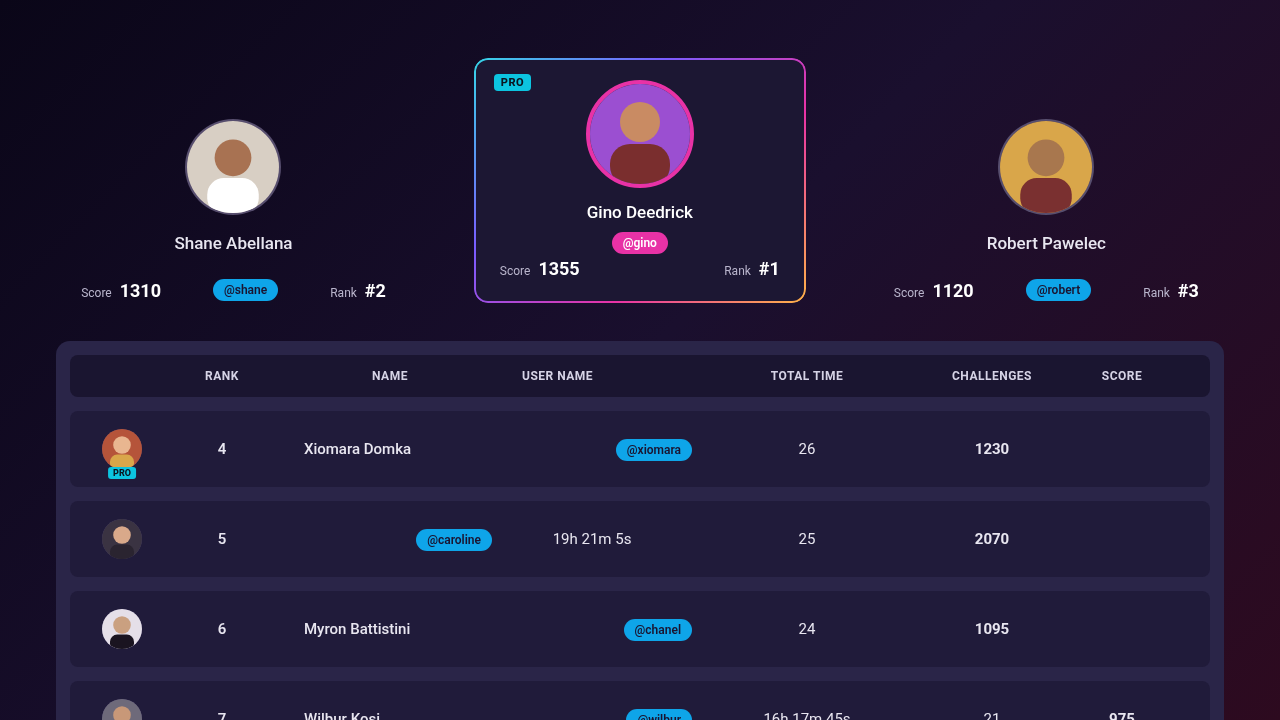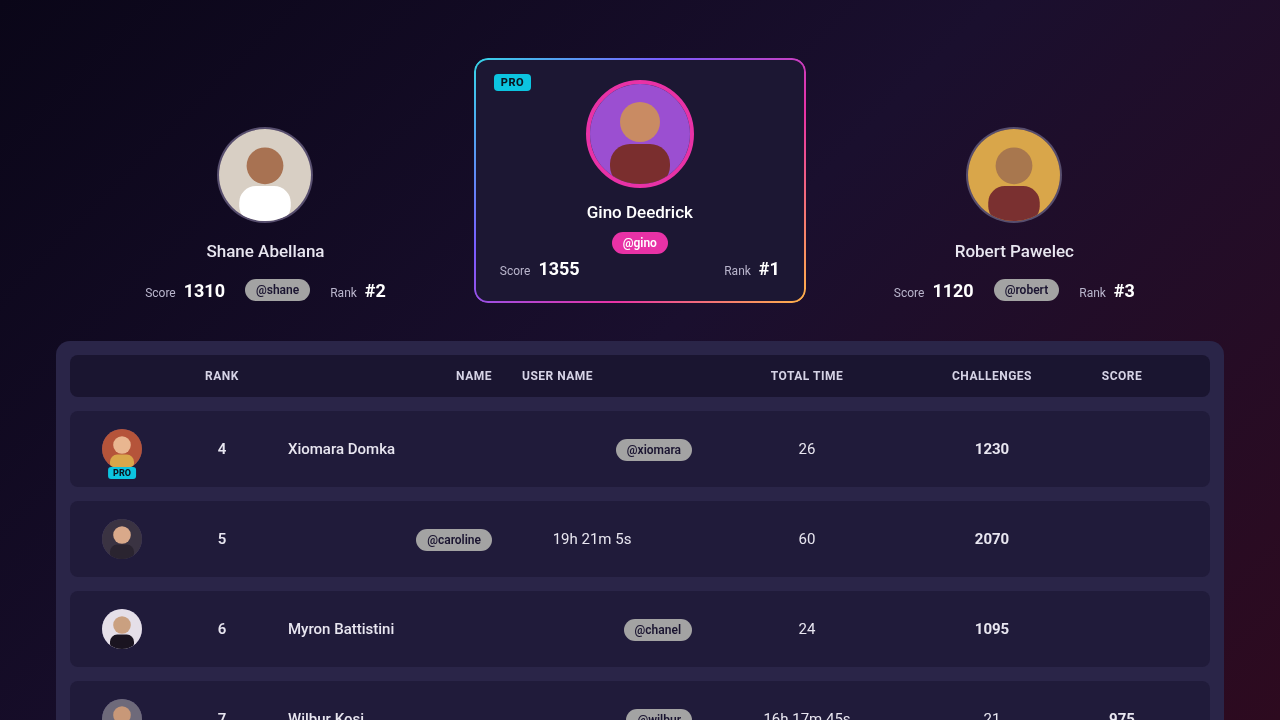--- a/index.html
+++ b/index.html
@@ -47,29 +47,29 @@
     margin-top: 18px;
     font-size: 17px;
     font-weight: 500;
     color: #e8e6f0;
   }
 
   .podium-stats {
     display: grid;
     grid-template-columns: auto auto auto;
     align-items: center;
-    gap: 20px;
-    margin-top: 18px;
+    gap: 52px;
+    margin-top: 26px;
   }
   .stat-block { white-space: nowrap; }
   .stat-label { font-size: 12px; color: #b9b5cc; margin-right: 4px; }
   .stat-val { font-size: 18px; font-weight: 700; color: #fff; }
 
   .handle-pill {
-    background: #a3a3a3;
+    background: #0ea5e9;
     color: #1a1430;
     font-size: 12px;
     font-weight: 600;
     padding: 4px 11px;
     border-radius: 999px;
   }
   .handle-pill.pink {
     background: #e832a6;
     color: #fff;
   }
@@ -144,36 +144,36 @@
     background: #1a1530;
     border-radius: 8px;
     padding: 14px 12px;
     font-size: 12px;
     font-weight: 700;
     letter-spacing: 0.5px;
     color: #d6d3e6;
     text-align: center;
     margin-bottom: 14px;
   }
-  .thead > div:nth-child(3) { text-align: right; padding-left: 6px; }
+  .thead > div:nth-child(3) { text-align: center; padding-left: 6px; }
   .thead > div:nth-child(4) { text-align: left; padding-left: 30px; }
 
   .trow {
     display: grid;
     grid-template-columns: 80px 120px 210px 200px 230px 140px 120px;
     align-items: center;
     background: #201b3a;
     border-radius: 8px;
     padding: 18px 12px;
     margin-bottom: 14px;
     font-size: 15px;
     text-align: center;
     color: #e8e6f0;
   }
-  .trow .cell-name { text-align: left; padding-left: 6px; font-weight: 500; }
+  .trow .cell-name { text-align: left; padding-left: 6px; font-weight: 500; margin-left: 16px; }
   .trow .cell-user { text-align: right; padding-left: 30px; }
   .trow .cell-score { font-weight: 700; }
   .trow .cell-rank { font-weight: 600; }
 
   .row-avatar-wrap {
     position: relative;
     width: 40px;
     height: 40px;
     margin: 0 auto;
   }
@@ -313,21 +313,21 @@
               <rect x="20" y="64" width="60" height="40" rx="18" fill="#2a2430"></rect>
             </svg>
       </div>
 
     </div>
     <div class="cell-rank">5</div>
     <div class="cell-user">
       <span class="handle-pill">@caroline</span>
     </div>
     <div>19h 21m 5s</div>
-    <div>60</div>
+    <div>25</div>
     <div class="cell-score">2070</div>
   </div>
       <div class="trow">
     <div class="row-avatar-wrap">
       <div class="row-avatar">
         <svg viewBox="0 0 100 100">
               <rect width="100" height="100" fill="#e5dfe8"></rect>
               <circle cx="50" cy="40" r="22" fill="#caa080"></circle>
               <rect x="20" y="64" width="60" height="40" rx="18" fill="#1a1420"></rect>
             </svg>

